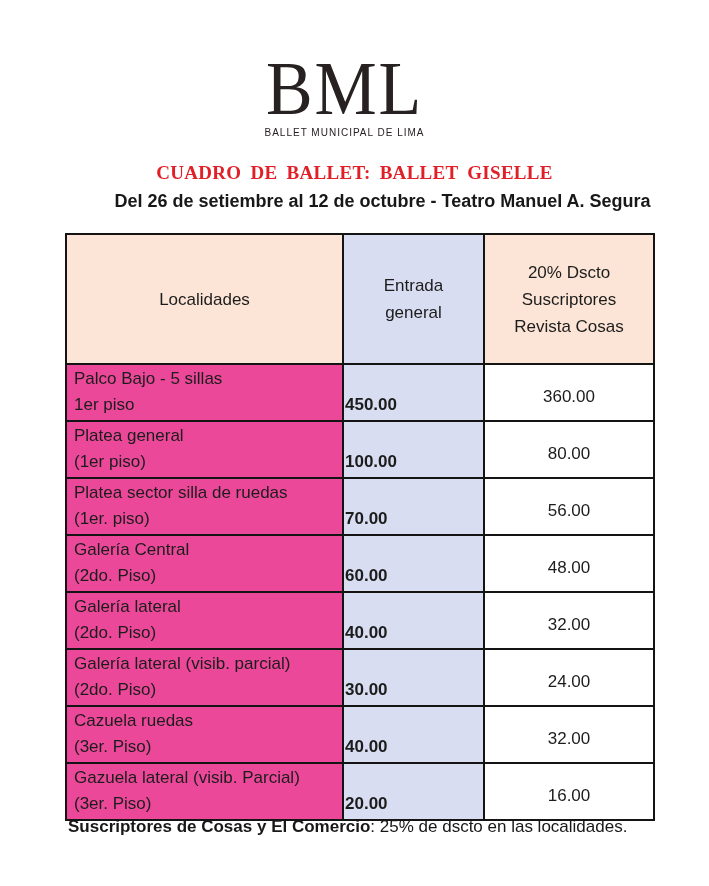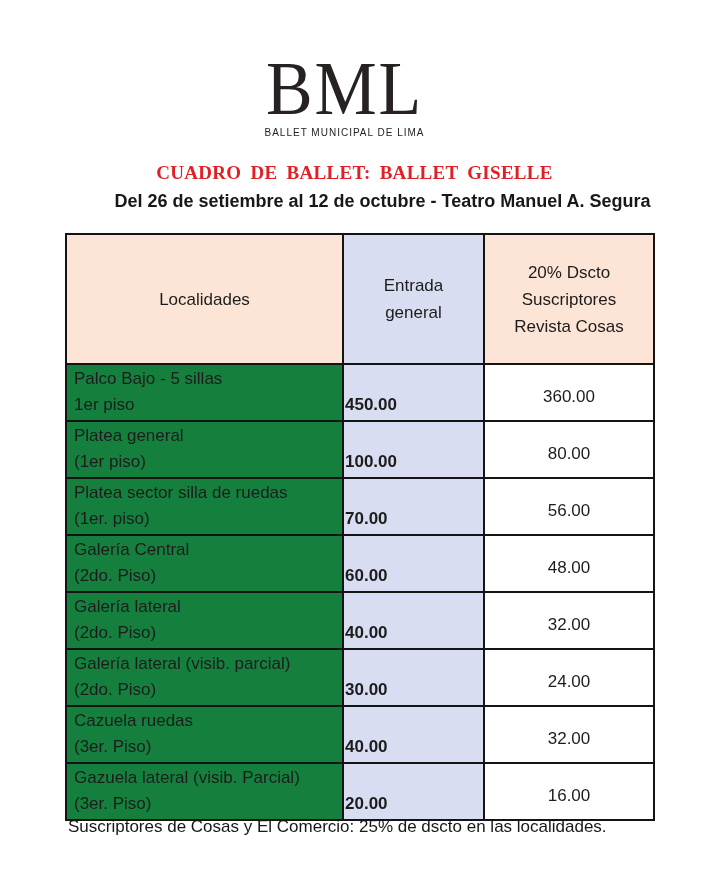--- a/index.html
+++ b/index.html
@@ -106,21 +106,21 @@
   thead th.th-entrada { background: var(--blue, #d9ddf1); }
 
   tbody tr { height: 52px; }
   tbody tr:last-child { height: 57px; }
 
   td.name-cell {
     vertical-align: top;
     text-align: left;
     padding: 1px 14px 2px 7px;
     line-height: 26px;
-    background: #15803d;
+    background: #ec4899;
   }
   td.price-general {
     background: var(--blue, #d9ddf1);
     text-align: left;
     vertical-align: bottom;
     font-weight: bold;
     padding-bottom: 5px;
   }
   td.price-discount {
     background: #ffffff;
@@ -131,21 +131,21 @@
 
   
   .footer-note {
     position: absolute;
     top: 817px;
     left: 68px;
     margin: 0;
     font-size: 17px;
     color: #181818;
   }
-  .footer-note strong { font-weight: normal; }
+  .footer-note strong { font-weight: bold; }
 </style>
 </head>
 <body>
 
 <div class="page">
 
   <header class="logo">
     <div class="logo-acronym">BML</div>
     <div class="logo-name">BALLET MUNICIPAL DE LIMA</div>
   </header>

